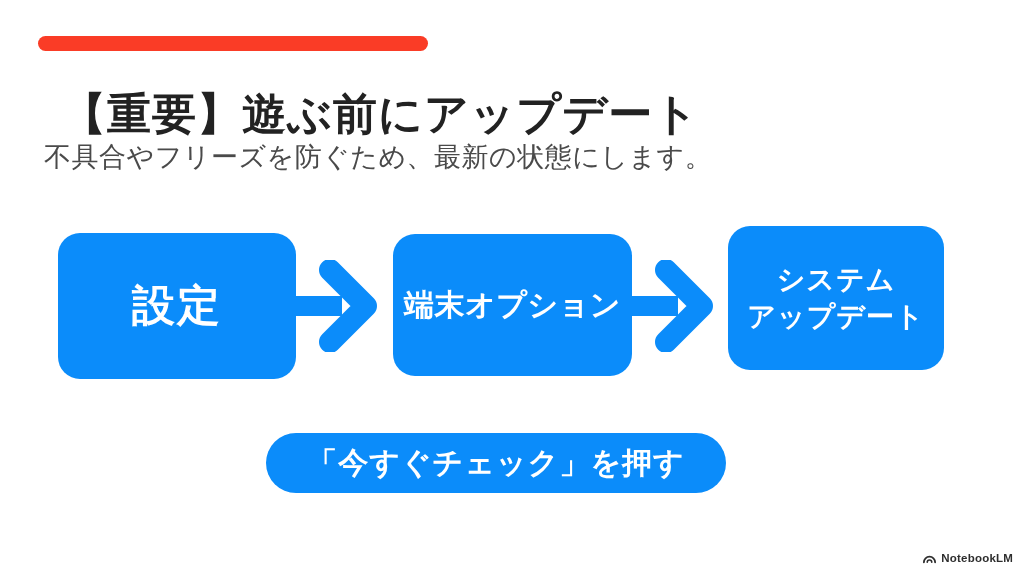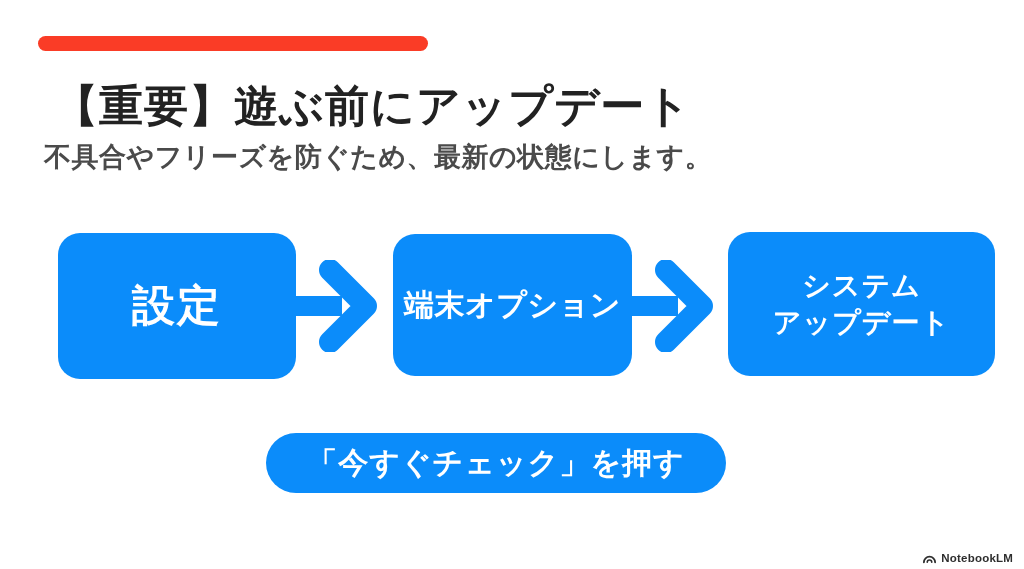--- a/index.html
+++ b/index.html
@@ -25,55 +25,55 @@
     height: 15px;
     border-radius: 8px;
     background: var(--accent_red, #fa3c26);
   }
 
   
   .title {
     position: absolute;
     left: 46px;
     top: 70px;
-    margin: 8px;
+    margin: 16px;
     font-size: 44px;
     line-height: 1.25;
     font-weight: 900;
     letter-spacing: 1px;
     color: var(--title_text, #222222);
   }
   .subtitle {
     position: absolute;
     left: 44px;
     top: 141px;
     margin: 0;
     font-size: 27px;
     line-height: 1.2;
-    font-weight: 700;
+    font-weight: 400;
     letter-spacing: 0.5px;
     color: var(--subtitle_text, #4a4a4a);
   }
 
   
   .flow { position: absolute; left: 0; top: 0; width: 100%; height: 100%; }
   .step {
     position: absolute;
     background: var(--accent_blue, #0b8cfa);
     border-radius: 22px;
     display: flex;
     align-items: center;
     justify-content: center;
     text-align: center;
     color: var(--box_text, #ffffff);
     font-weight: 800;
   }
   .step-1 { left: 58px;  top: 233px; width: 238px; height: 146px; font-size: 43px; letter-spacing: 2px; }
   .step-2 { left: 393px; top: 234px; width: 239px; height: 142px; font-size: 30px; letter-spacing: 0.5px; justify-content: center; }
-  .step-3 { left: 728px; top: 232px; width: 267px; height: 144px; font-size: 28px; line-height: 37px; letter-spacing: 1px; text-align: center; }
+  .step-3 { left: 728px; top: 226px; width: 216px; height: 144px; font-size: 28px; line-height: 37px; letter-spacing: 1px; text-align: center; }
   .step-label { white-space: pre-line; }
 
   .arrow {
     position: absolute;
     width: 86px;
     height: 92px;
     color: var(--accent_blue, #0b8cfa);
   }
   .arrow-1 { left: 296px; top: 260px; }
   .arrow-2 { left: 632px; top: 260px; }

